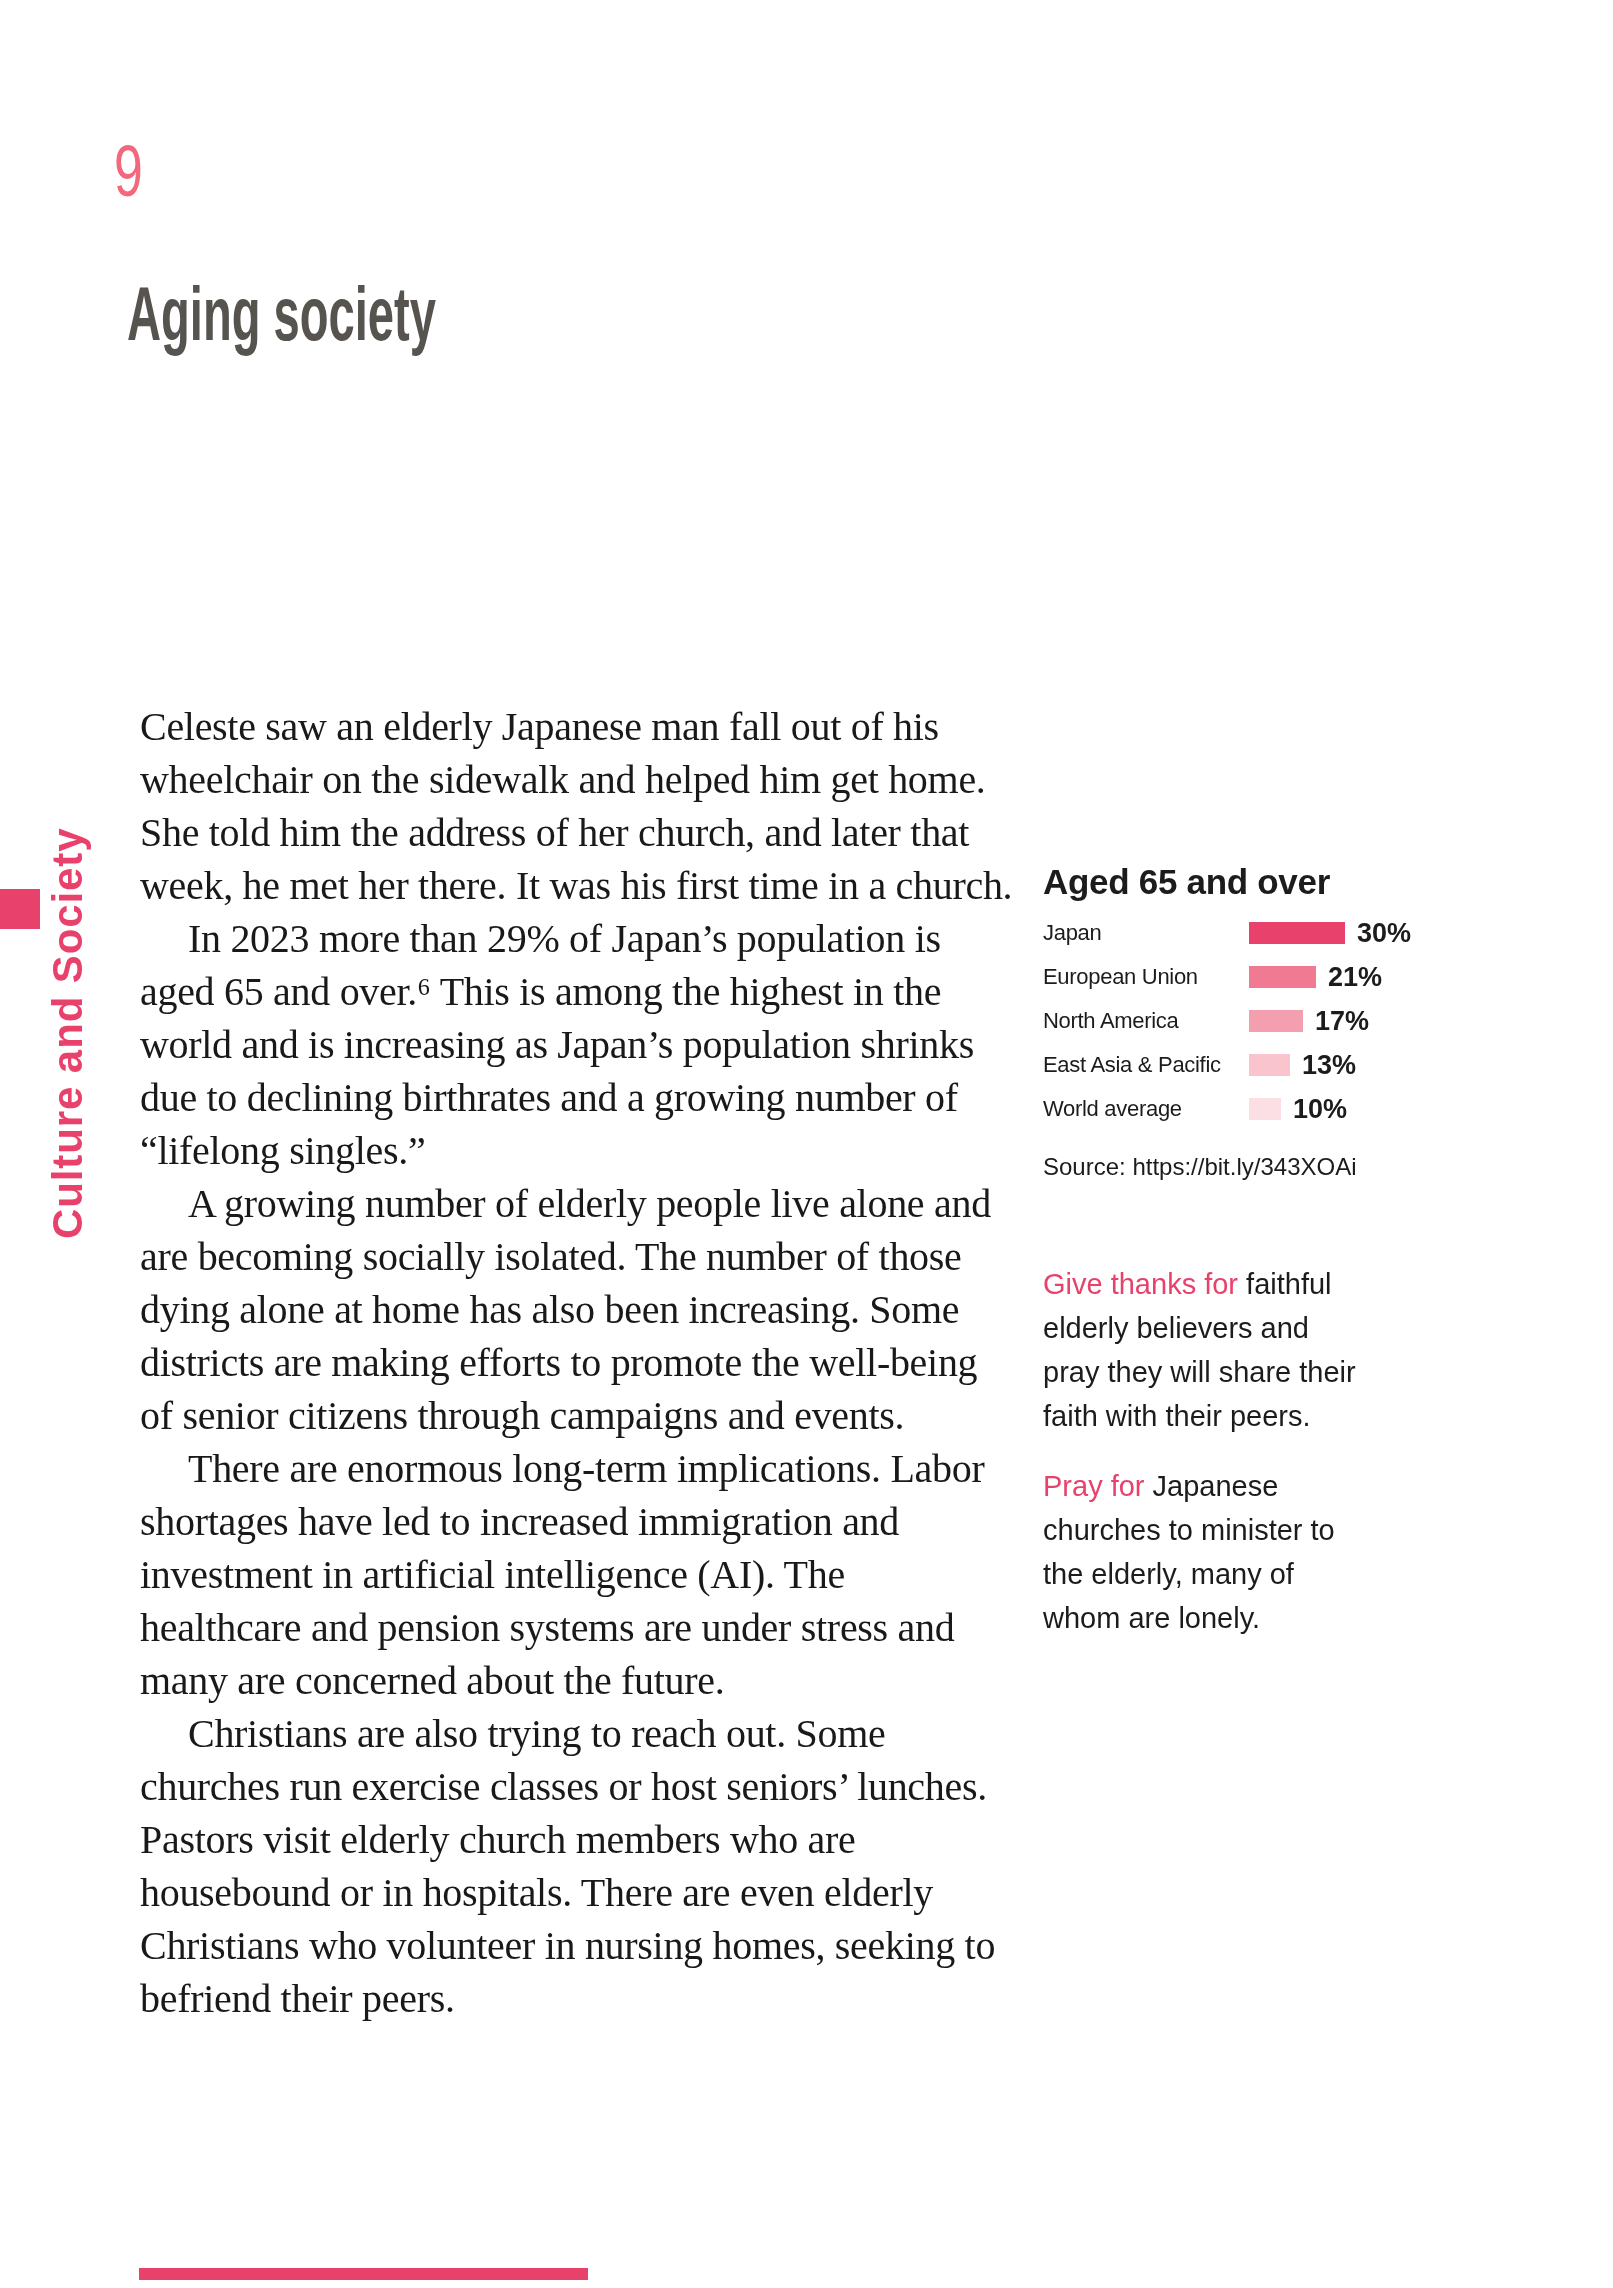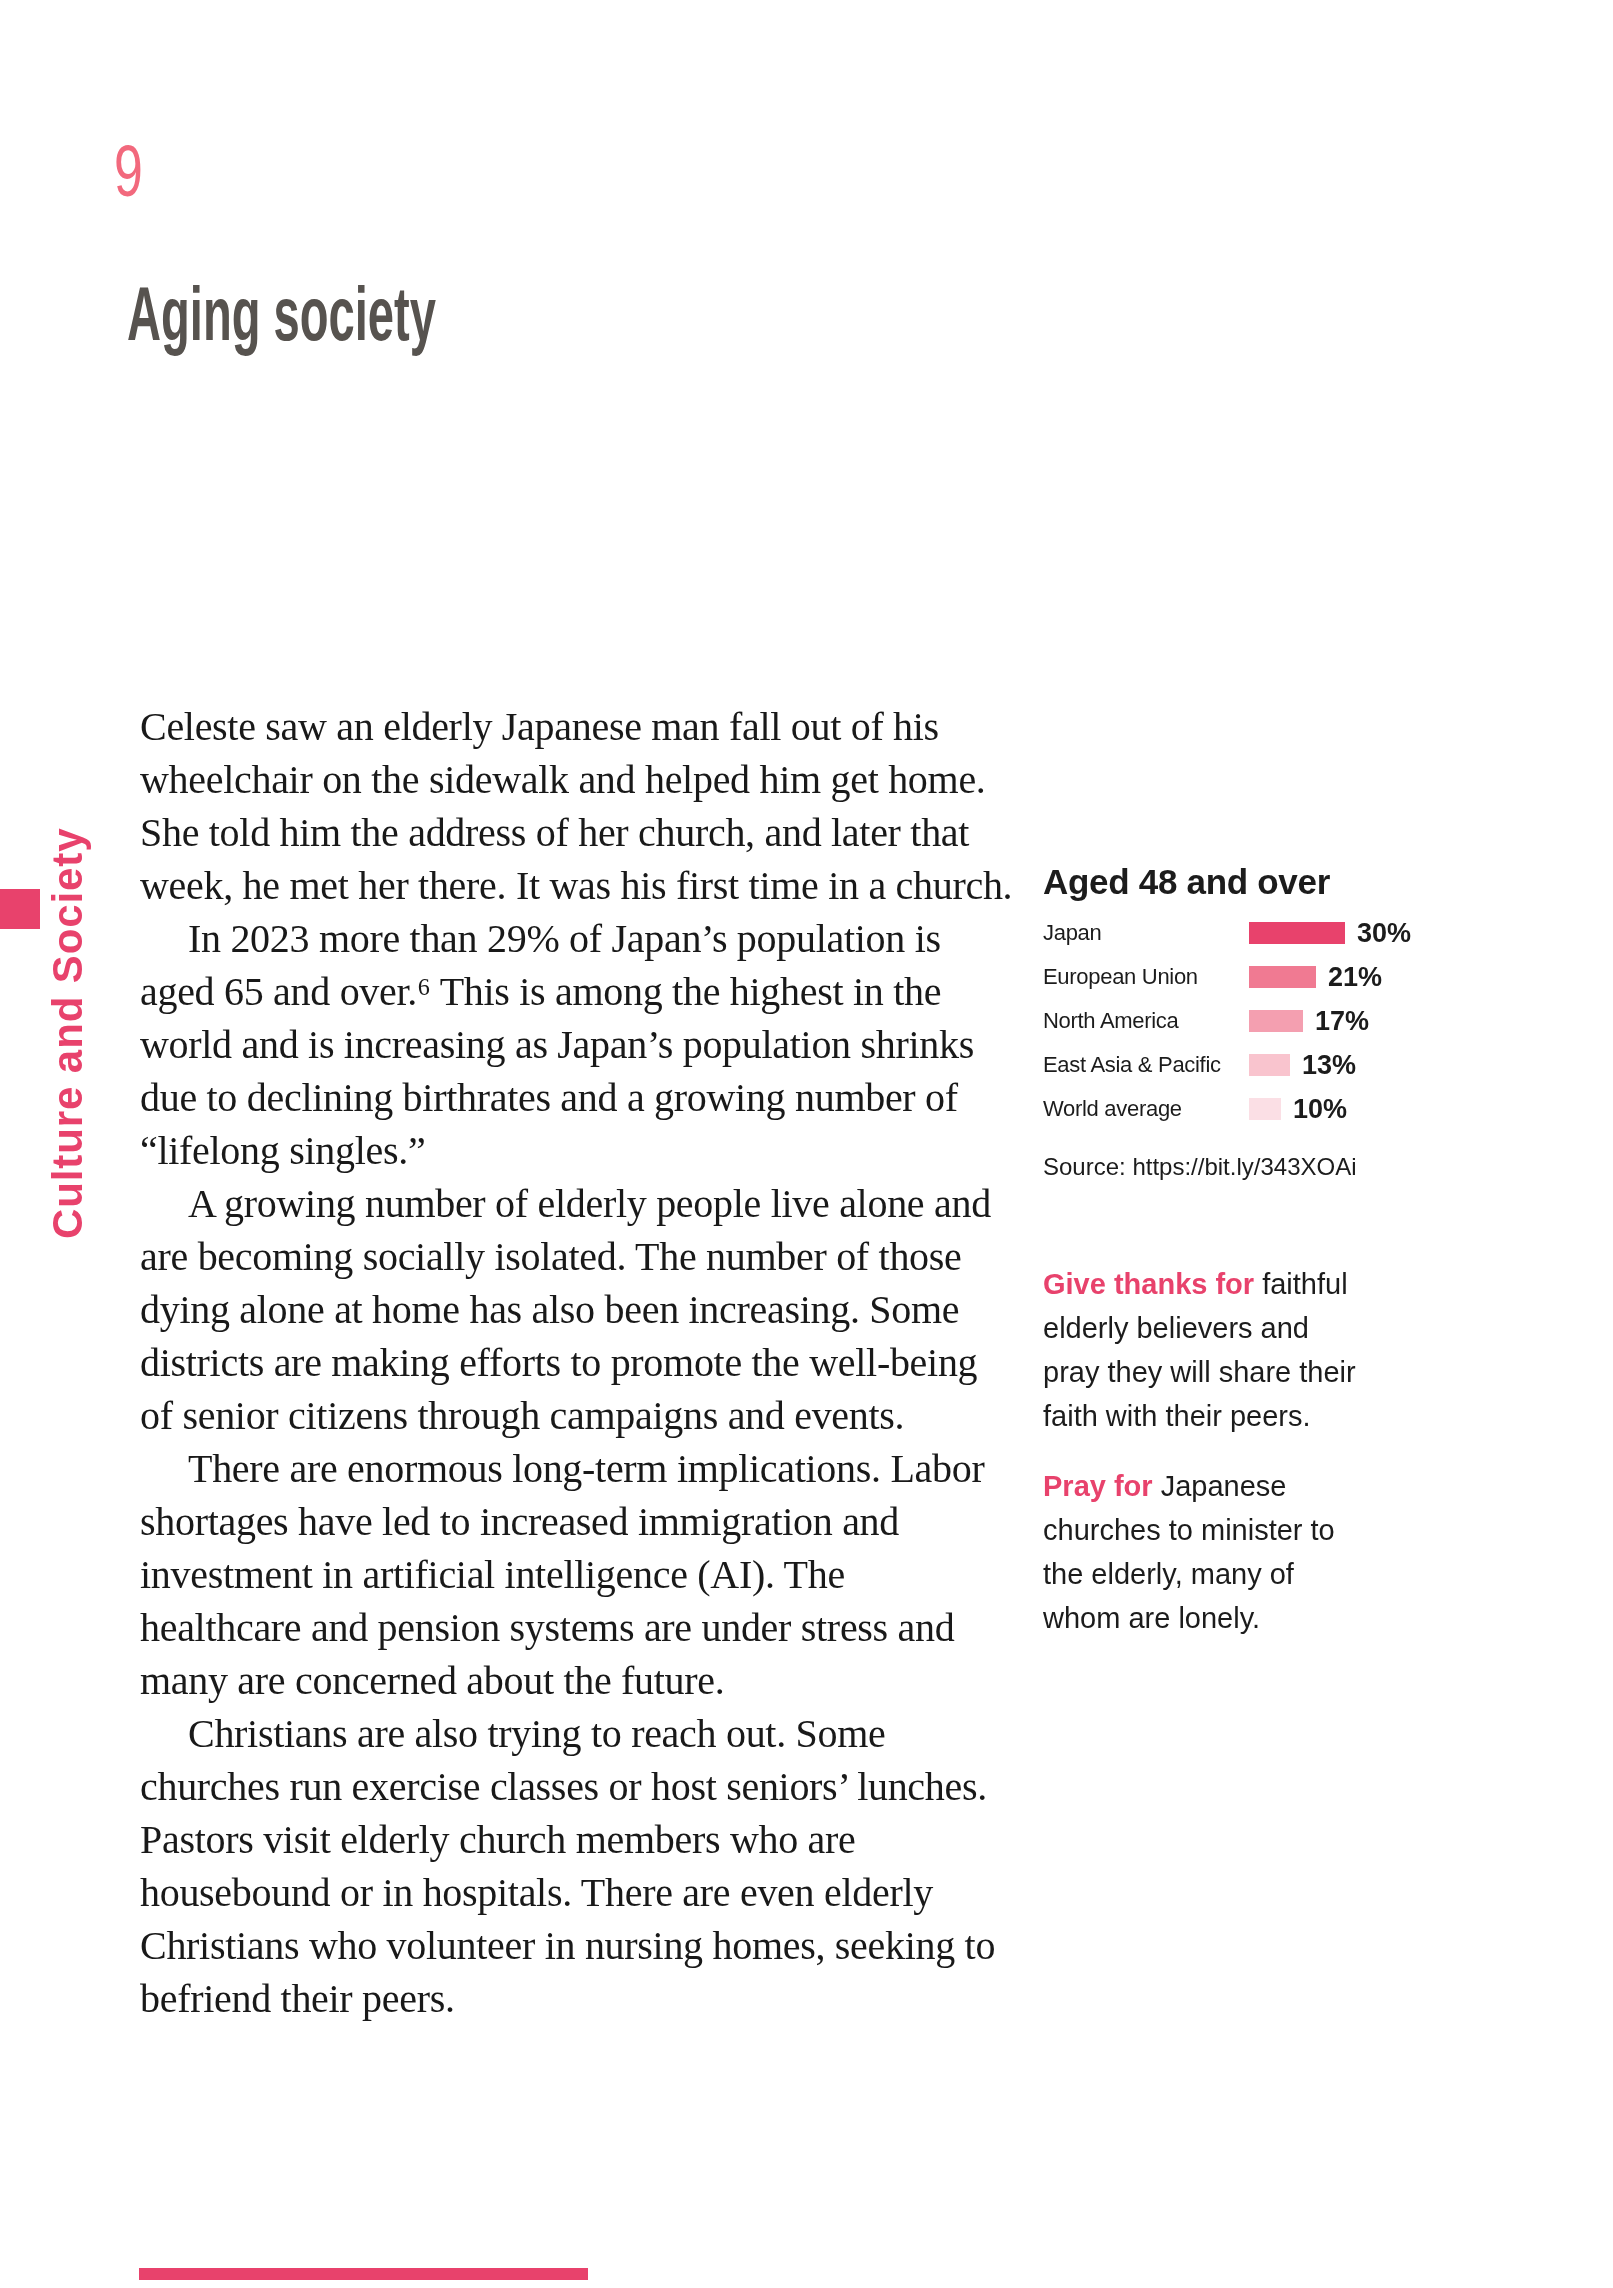--- a/index.html
+++ b/index.html
@@ -107,21 +107,21 @@
   .chart-source { font-size: 24px; margin: 0 0 81px 0; }
 
   .prayer {
     width: 323px;
     font-size: 29px;
     line-height: 44px;
     margin-bottom: 26px;
   }
   .prayer .lead {
     color: var(--accent, #E8426C);
-    font-weight: 700;
+    font-weight: 400;
   }
 
   .bottom-bar {
     position: absolute;
     left: 139px; top: 2268px;
     width: 449px; height: 12px;
     background: var(--accent, #E8426C);
   }
 </style>
 </head>
@@ -137,21 +137,21 @@
 
   <div class="body-col">
     <p>Celeste saw an elderly Japanese man fall out of his wheelchair on the sidewalk and helped him get home. She told him the address of her church, and later that week, he met her there. It was his first time in a church.</p>
     <p class="indent">In 2023 more than 29% of Japan’s population is aged 65 and over.⁶ This is among the highest in the world and is increasing as Japan’s population shrinks due to declining birthrates and a growing number of “lifelong singles.”</p>
     <p class="indent">A growing number of elderly people live alone and are becoming socially isolated. The number of those dying alone at home has also been increasing. Some districts are making efforts to promote the well-being of senior citizens through campaigns and events.</p>
     <p class="indent">There are enormous long-term implications. Labor shortages have led to increased immigration and investment in artificial intelligence (AI). The healthcare and pension systems are under stress and many are concerned about the future.</p>
     <p class="indent">Christians are also trying to reach out. Some churches run exercise classes or host seniors’ lunches. Pastors visit elderly church members who are housebound or in hospitals. There are even elderly Christians who volunteer in nursing homes, seeking to befriend their peers.</p>
   </div>
 
   <div class="right-col">
-    <h2 class="chart-title">Aged 48 and over</h2>
+    <h2 class="chart-title">Aged 65 and over</h2>
 
     <div class="chart-rows">
         <div class="chart-row">
           <span class="chart-row-label">Japan</span>
           <div class="chart-bar" style="width: 96px; background: rgb(232, 66, 108);"></div>
           <span class="chart-value">30%</span>
         </div>
         <div class="chart-row">
           <span class="chart-row-label">European Union</span>
           <div class="chart-bar" style="width: 67px; background: rgb(240, 122, 146);"></div>

